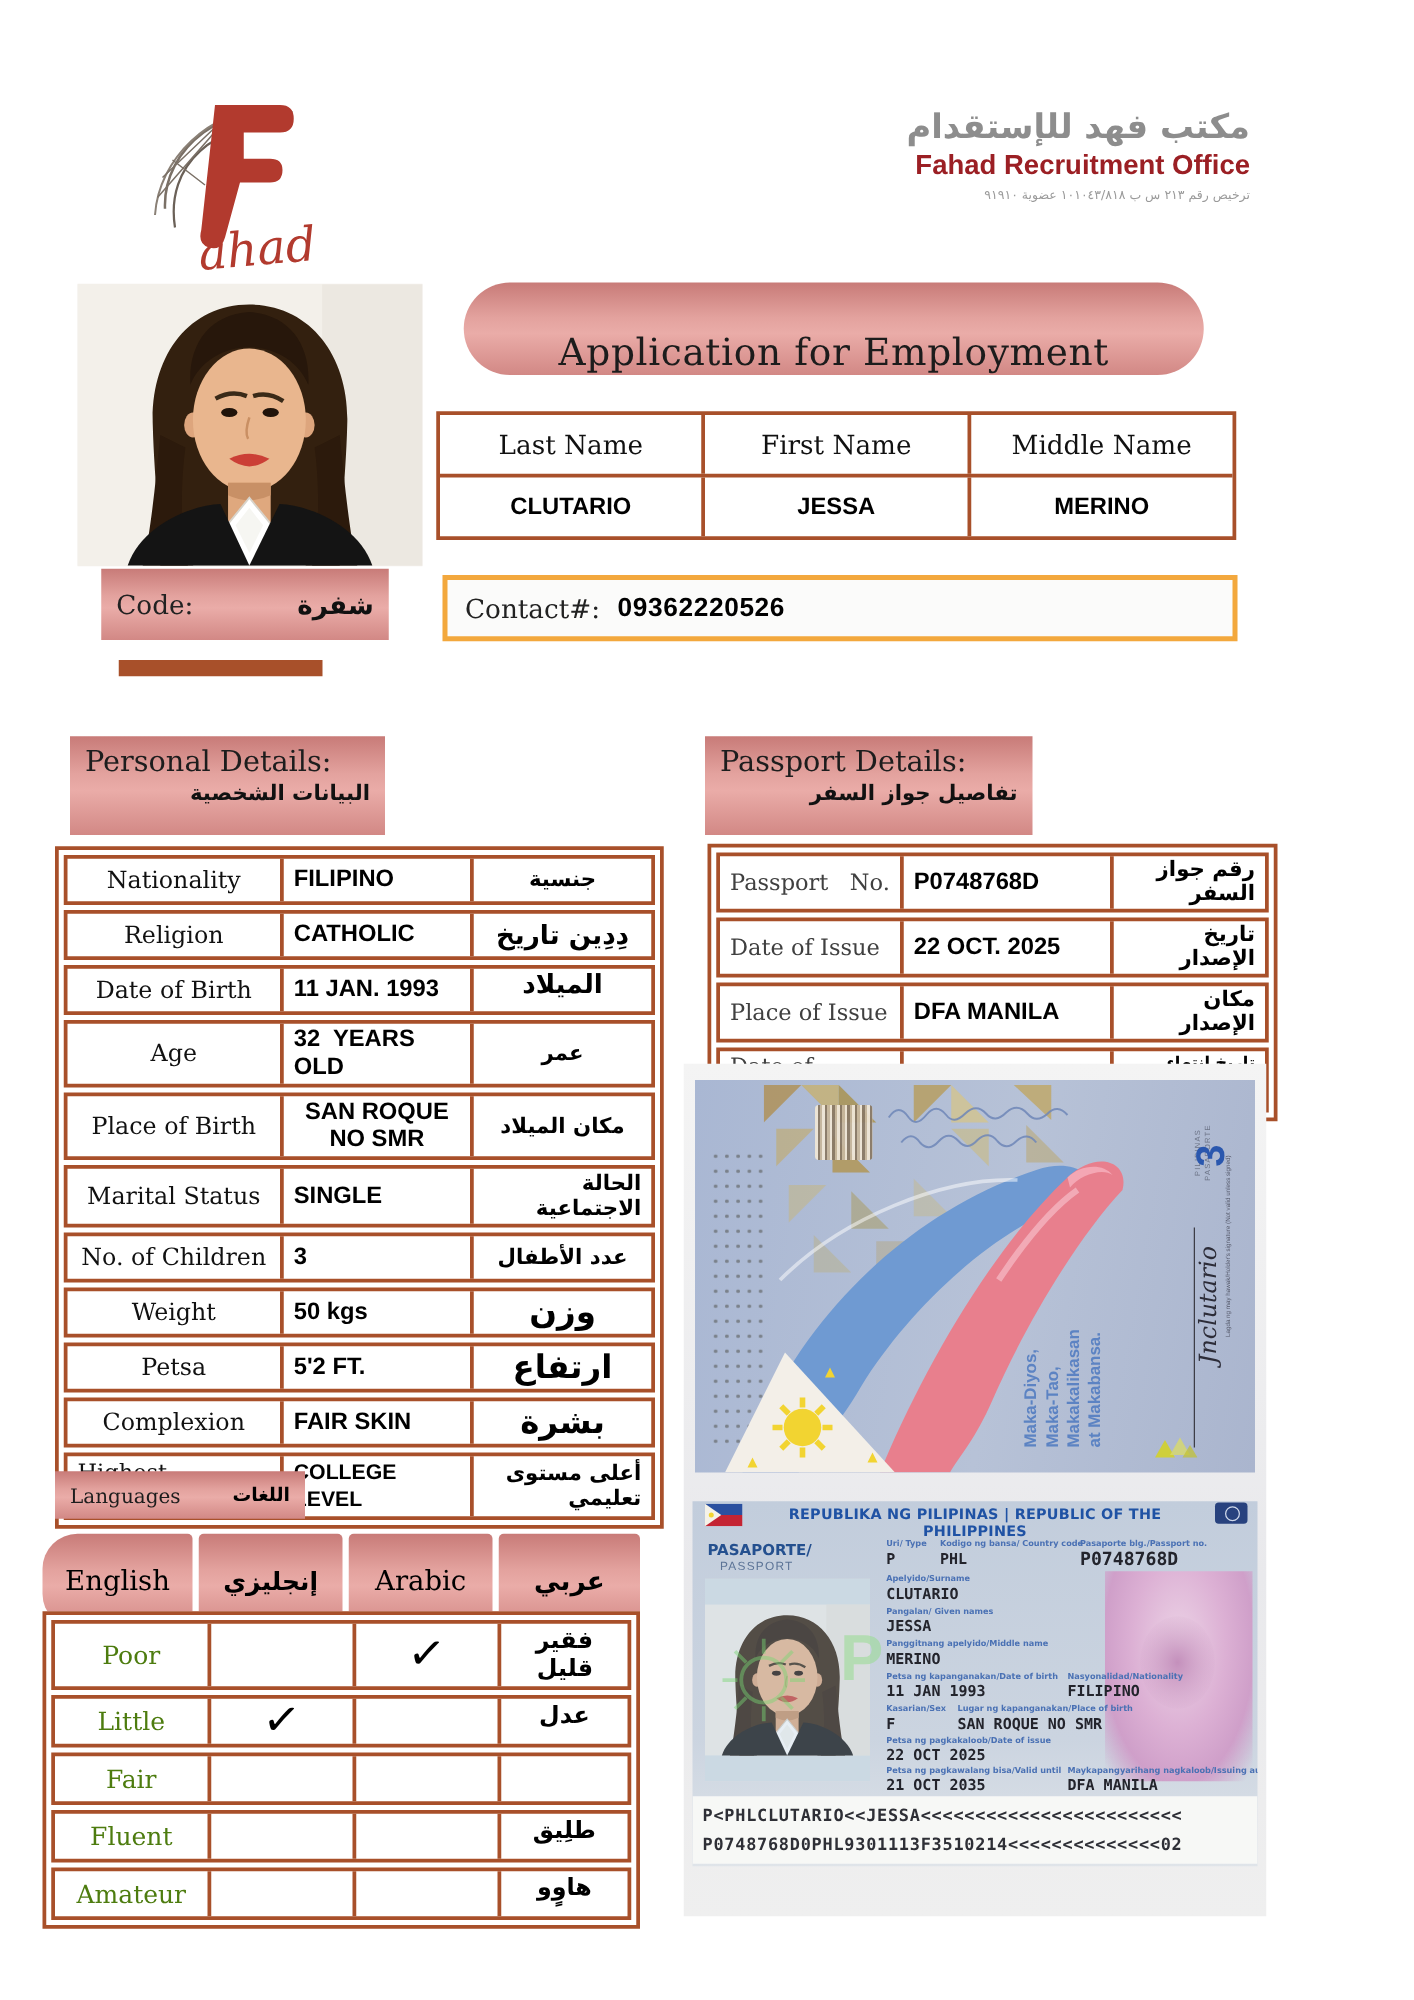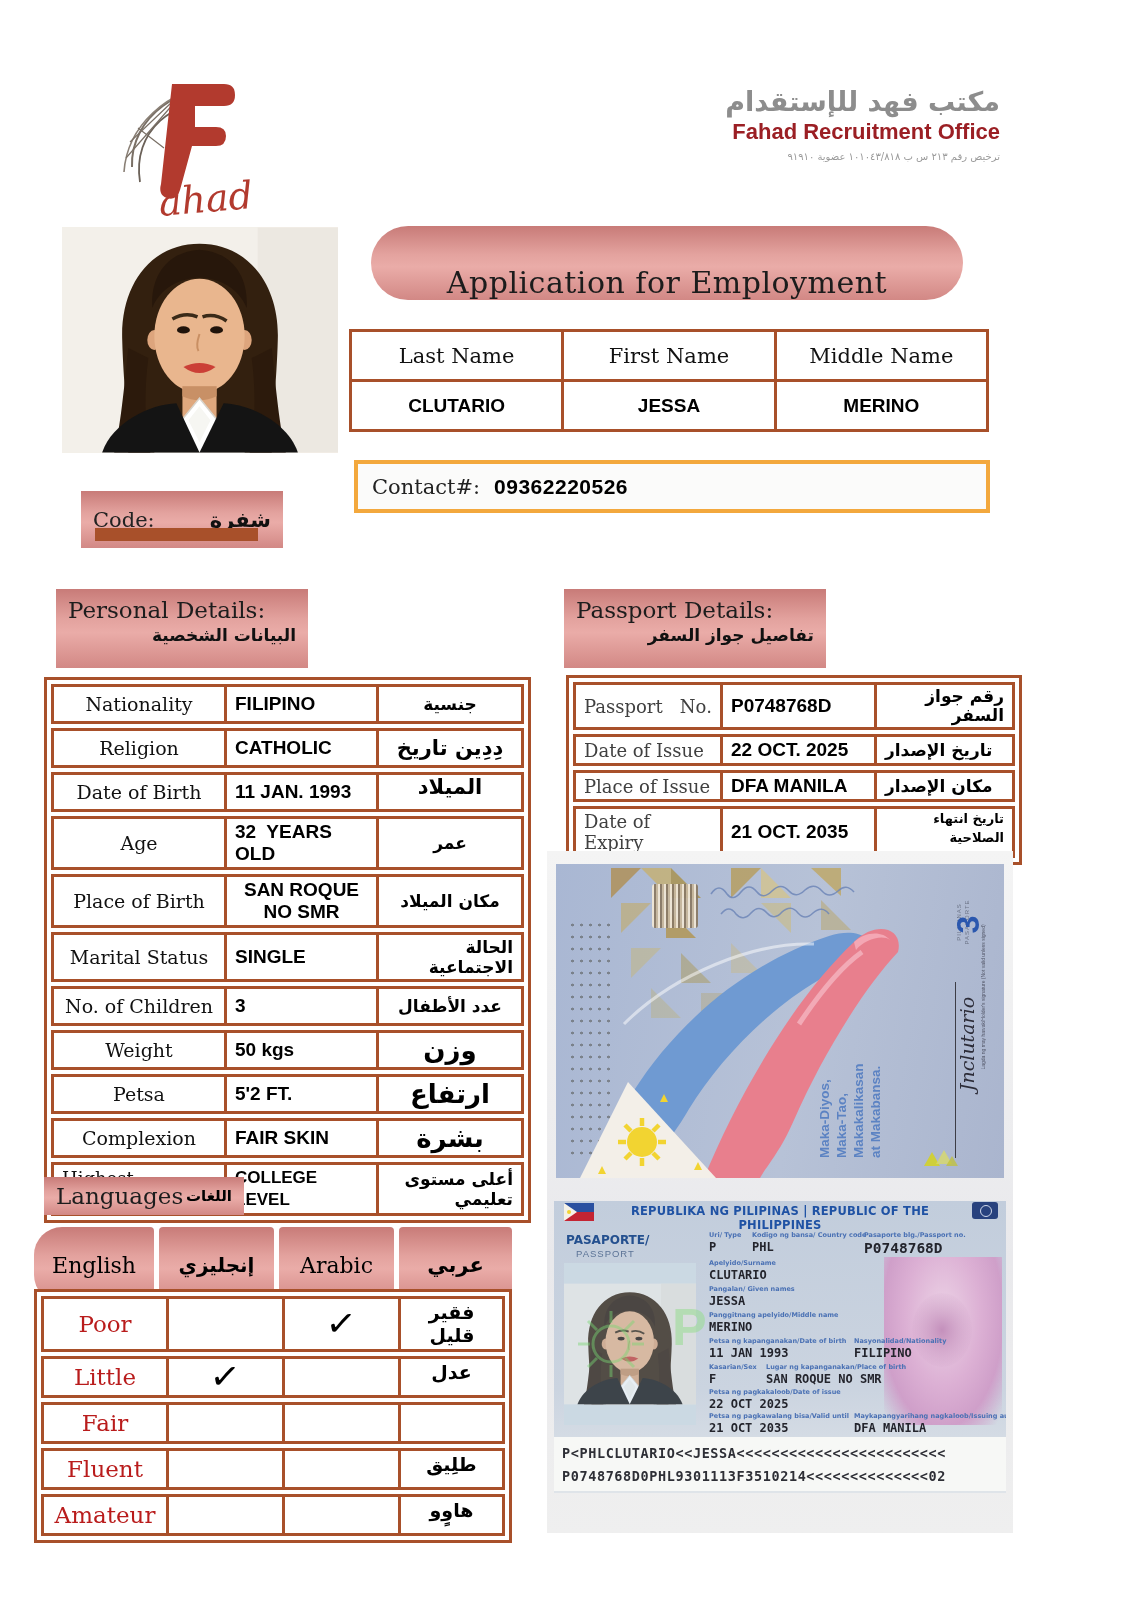--- a/index.html
+++ b/index.html
@@ -30,22 +30,22 @@
   
   .name-tbl{left:349px;top:329px;width:634px;border:3px solid #a8502a;background:#fff;}
   .name-row{display:flex;}
   .name-row + .name-row{border-top:3px solid #a8502a;}
   .name-cell{flex:1;height:47px;display:flex;align-items:center;justify-content:center;}
   .name-cell + .name-cell{border-left:3px solid #a8502a;}
   .name-h{font-size:21px;color:#111;}
   .name-v{font-size:19px;}
 
   
-  .code-box{left:81px;top:455px;width:202px;height:57px;display:flex;align-items:center;
-            justify-content:space-between;padding:0 12px;box-sizing:border-box;margin-top:36px;}
+  .code-box{left:81px;top:455px;width:230px;height:57px;display:flex;align-items:center;
+            justify-content:space-between;padding:0 12px;box-sizing:border-box;}
   .code-l{font-size:21px;color:#222;}
   .code-v{font-size:21px;color:#111;}
   .contact-box{left:354px;top:460px;width:636px;height:53px;border:4px solid #f3a83d;background:#fbfbfa;
                box-sizing:border-box;display:flex;align-items:center;padding-left:14px;}
   .contact-l{font-size:21px;color:#222;}
   .contact-v{font-size:21px;margin-left:14px;letter-spacing:.5px;}
   .brown-bar{left:95px;top:528px;width:163px;height:13px;background:#a8502a;}
 
   
   .sec-title{padding:8px 12px 6px 12px;box-sizing:border-box;}
@@ -68,36 +68,36 @@
   .pd-tbl .c-ar{flex:1;justify-content:center;font-size:17px;line-height:20px;}
   .pd-tbl .ar-med{font-size:21px;}
   .pd-tbl .ar-big{font-size:26px;}
   .pd-tbl .small-lab{font-size:18px;}
   .pd-tbl .small-val{font-size:17px;}
 
   
   .pp-tbl{left:566px;top:675px;width:456px;}
   .pp-tbl .c-lab{width:144px;font-size:18px;color:#404040;min-height:26px;white-space:pre-wrap;}
   .pp-tbl .c-val{width:154px;font-size:19px;}
-  .pp-tbl .c-ar{flex:1;justify-content:flex-end;font-size:17px;line-height:19px;}
+  .pp-tbl .c-ar{flex:1;justify-content:flex-end;font-size:17px;line-height:19px;margin-left:14px;}
   .pp-tbl .ar-small{font-size:13px;align-items:flex-start;padding-top:0;}
 
   
   .lang-title{left:44px;top:1177px;width:200px;height:38px;display:flex;align-items:center;
               justify-content:space-between;padding:0 12px;box-sizing:border-box;}
-  .lang-title-en{font-size:23px;color:#1d1d1d;text-align:right;}
+  .lang-title-en{font-size:16px;color:#1d1d1d;text-align:right;}
   .lang-title-ar{font-size:15px;}
   .lang-head{left:34px;top:1227px;width:478px;height:76px;display:flex;gap:5px;}
   .lang-seg{display:flex;align-items:center;justify-content:center;border-radius:4px;}
   .seg0{width:120px;border-radius:28px 4px 4px 28px;font-size:22px;}
   .seg1{width:115px;font-size:20px;}
   .seg2{width:115px;font-size:22px;}
   .seg3{flex:1;font-size:21px;}
   .lang-tbl{left:34px;top:1289px;width:478px;}
-  .lang-tbl .c-lvl{width:122px;justify-content:center;font-size:23px;color:#b91c1c;min-height:36px;}
+  .lang-tbl .c-lvl{width:122px;justify-content:center;font-size:20px;color:#4d7c0f;min-height:36px;}
   .lang-tbl .c-chk{width:116px;justify-content:center;font-size:36px;font-weight:400;
                    font-family:"DejaVu Sans",sans-serif;overflow:visible;}
   .lang-tbl .c-chk span{display:block;transform:rotate(6deg);line-height:0;}
   .lang-tbl .c-ar{flex:1;justify-content:center;font-size:19px;line-height:23px;
                   white-space:pre-line;align-items:flex-start;overflow:visible;}
 
   
   .scan{left:547px;top:851px;width:466px;height:682px;background:linear-gradient(180deg,#f4f4f4,#e9e9ec 60%,#efefef);}
   .tp{left:9px;top:13px;width:448px;height:314px;background:linear-gradient(100deg,#a9b7d3,#b7c2d7 55%,#aab5ce);overflow:hidden;}
   .braille{left:12px;top:55px;width:48px;height:240px;opacity:.5;

